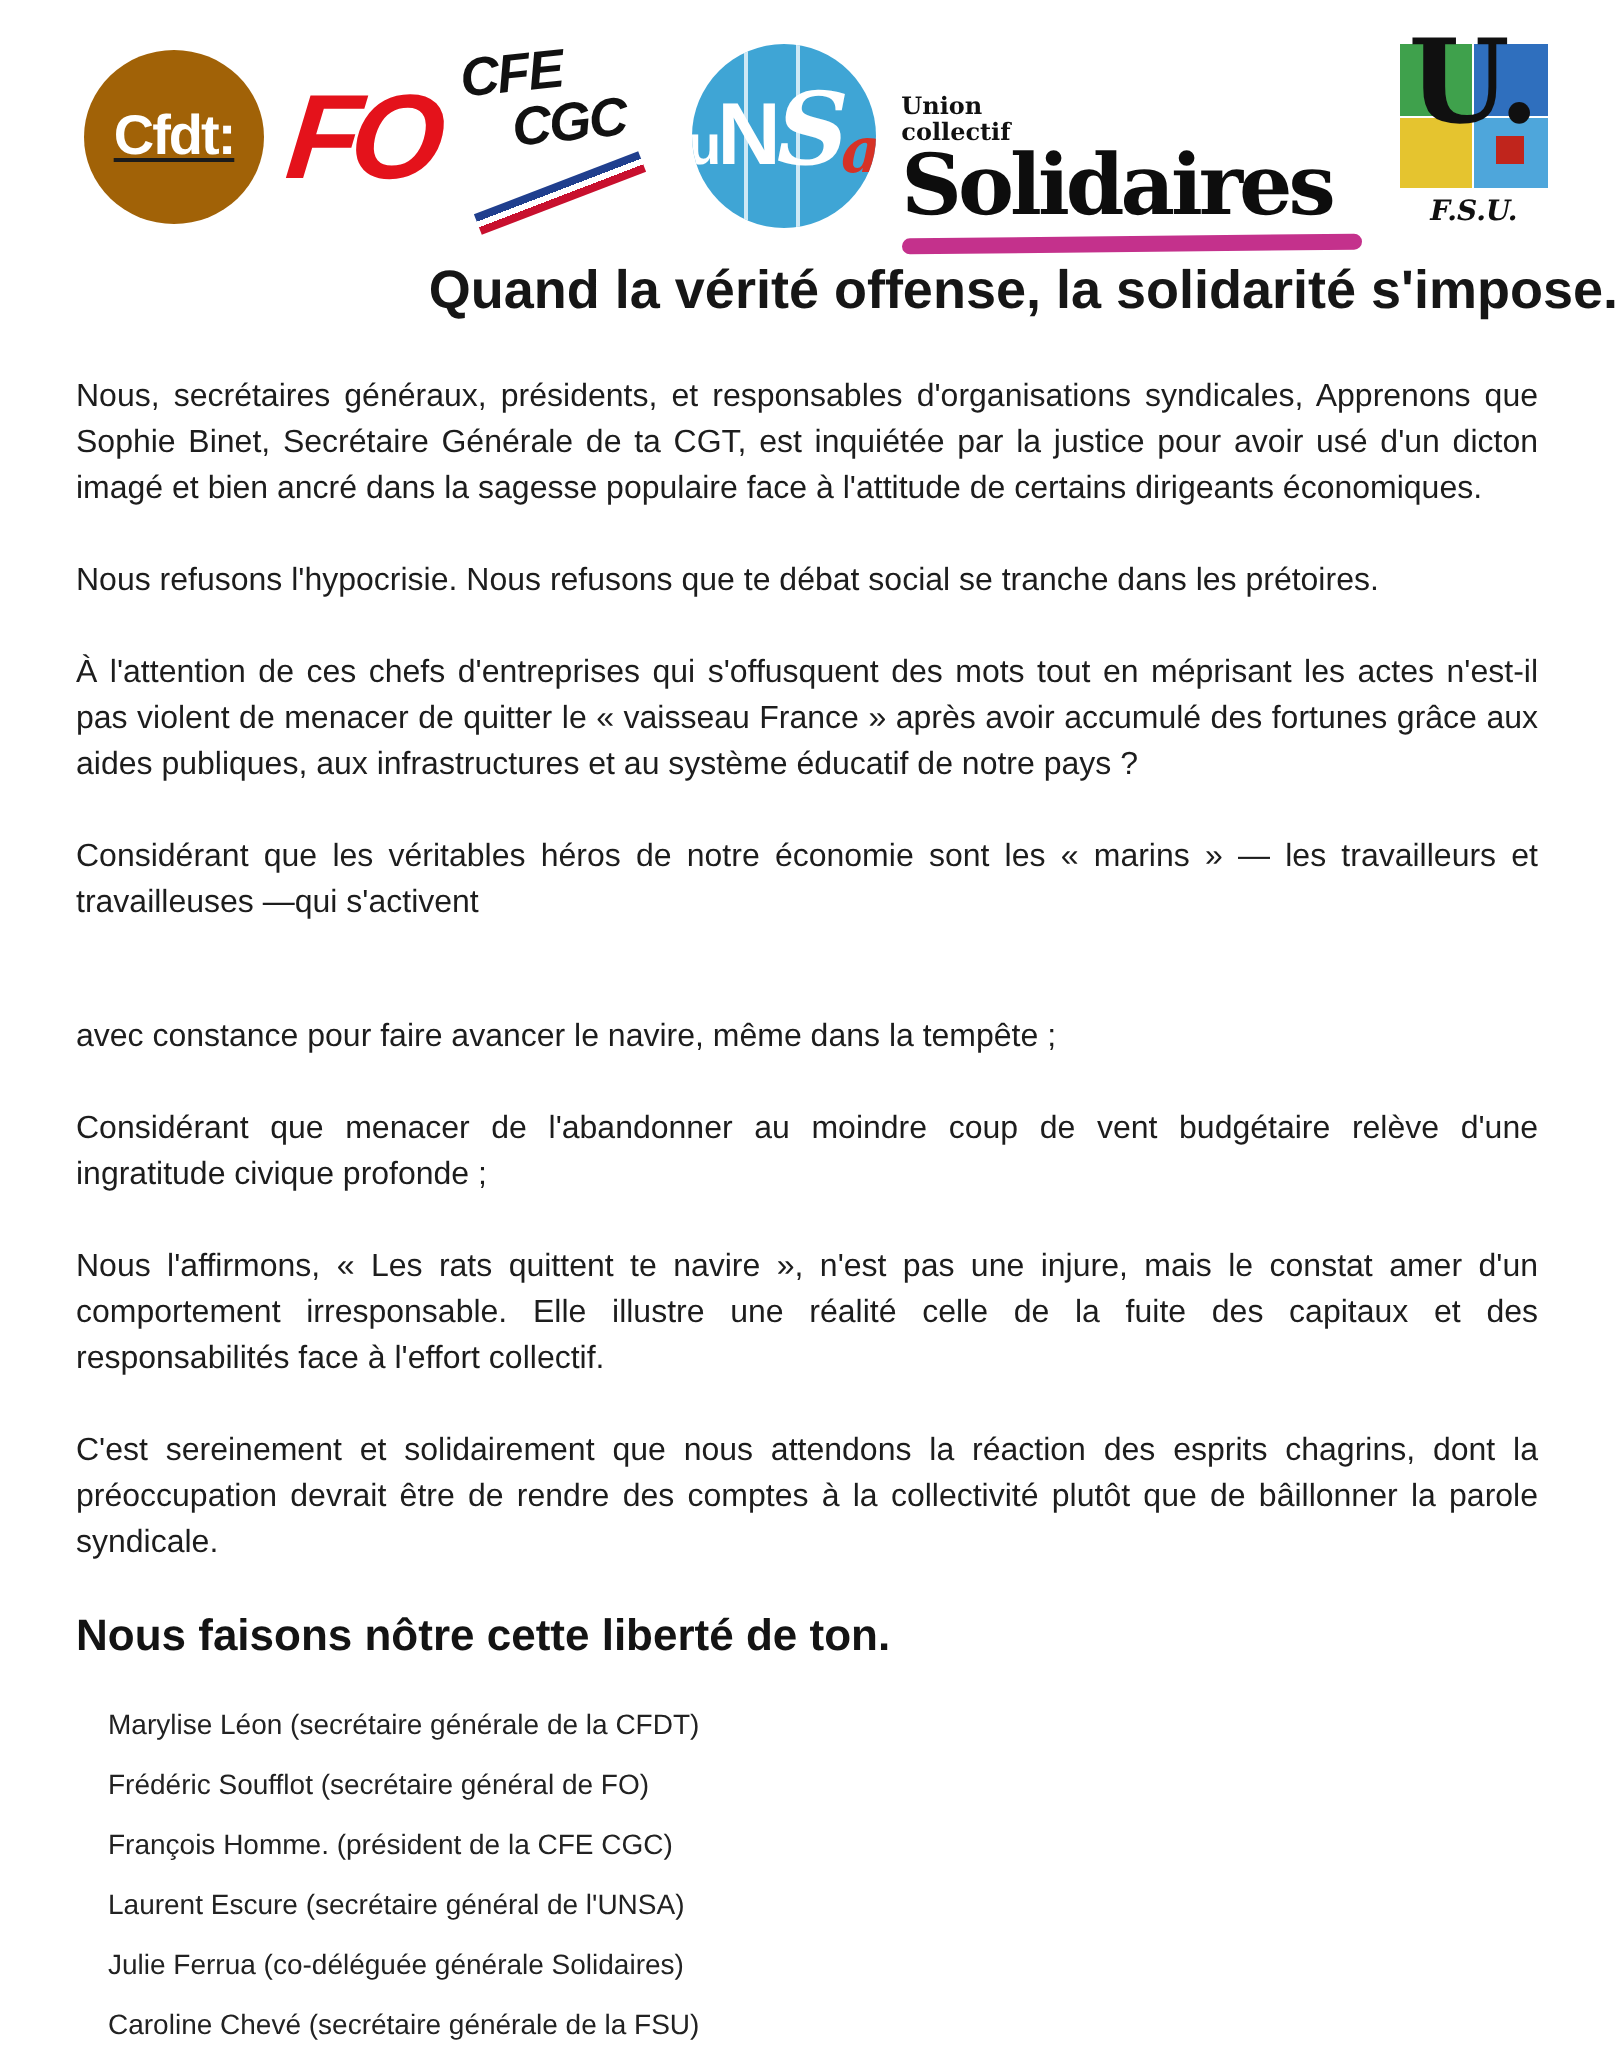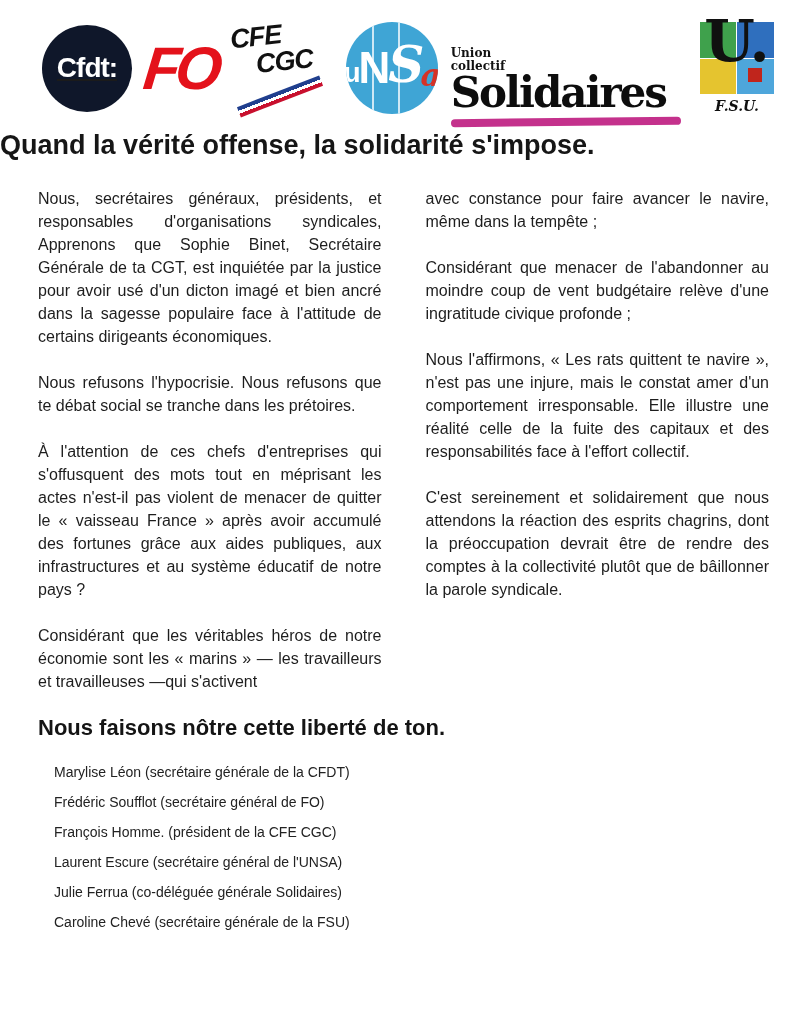--- a/index.html
+++ b/index.html
@@ -19,21 +19,21 @@
     align-items: center;
     justify-content: space-between;
     padding: 24px 28px 0 42px;
     height: 112px;
   }
   .logo { flex: 0 0 auto; }
 
   
   .logo-cfdt {
     width: 90px; height: 87px; border-radius: 50%;
-    background: #0f172a;
+    background: #a16207;
     display: flex; align-items: center; justify-content: center; text-decoration: underline;
   }
   .logo-cfdt .cfdt-text {
     color: #ffffff; font-weight: bold; font-size: 28px; letter-spacing: -1px;
   }
 
   
   .logo-fo .fo-text {
     display: inline-block;
     font-style: italic; font-weight: bold;
@@ -100,30 +100,31 @@
   .fsu-dot { position: absolute; right: 12px; bottom: 12px; width: 14px; height: 14px; background: #C0251C; }
   .fsu-u {
     position: absolute; top: -10px; left: 50%; transform: translateX(-50%);
     font-family: "DejaVu Serif", serif; font-weight: bold;
     font-size: 58px; line-height: 1; color: #101010;
   }
   .fsu-label { font-family: "DejaVu Serif", serif; font-style: italic; font-weight: bold; font-size: 14px; margin-top: 4px; color: #101010; }
 
   
   .title {
-    text-align: left;
+    text-align: right;
     font-size: 27px; font-weight: bold;
     margin: 18px 0 0;
     color: #161616;
   }
 
   
   .columns {
     display: flex; gap: 44px;
     padding: 26px 40px 0 38px;
+    flex-direction: column;
   }
   .col { flex: 1; font-size: 16px; line-height: 23px; text-align: justify; color: #1d1d1d; }
   .col p { margin: 0 0 23px; }
   .col p:last-child { margin-bottom: 0; }
 
   
   .closing { padding: 12px 38px 0; }
   .closing-heading { font-size: 22px; font-weight: bold; margin: 10px 0 10px; color: #141414; }
   .signatories { list-style: none; margin: 16px; padding: 0; font-size: 14px; line-height: 30px; color: #222; }
 </style>

